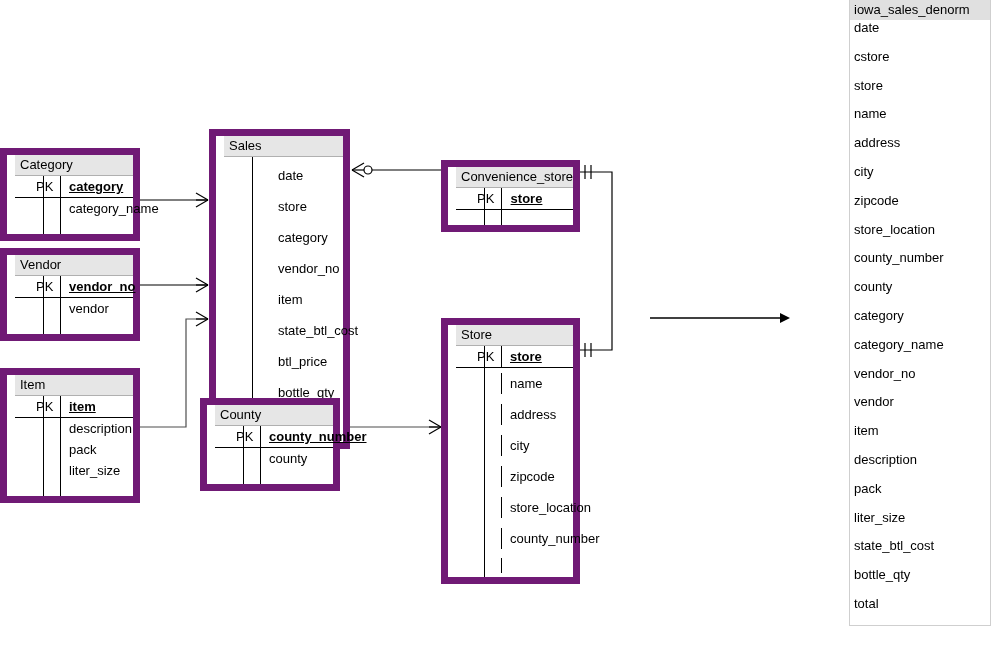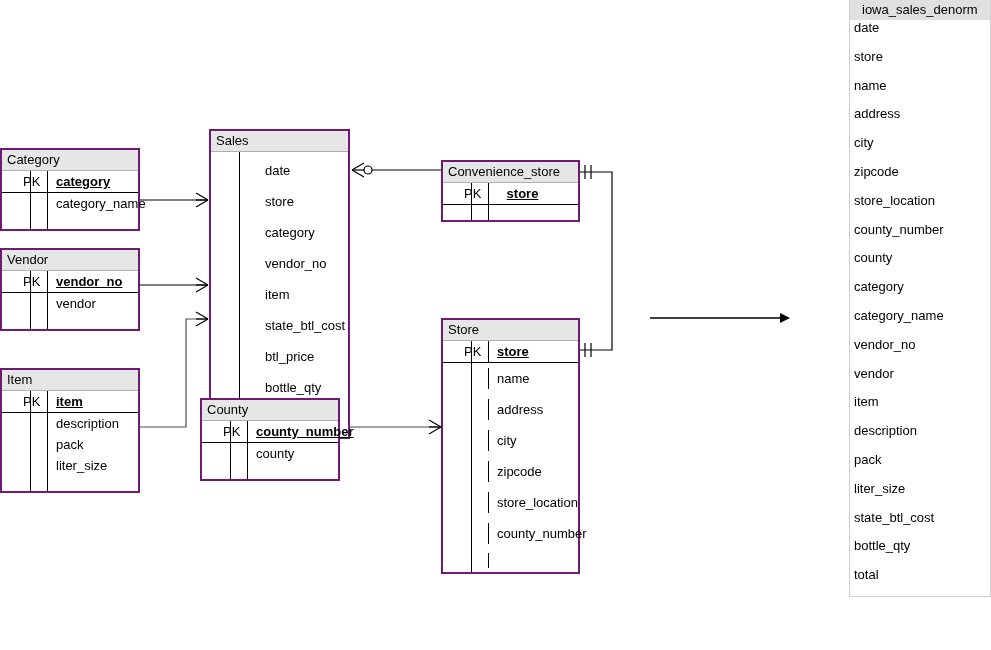--- a/index.html
+++ b/index.html
@@ -11,22 +11,23 @@
     color:#000000;
     overflow:hidden;
     position:relative;
   }
   #canvas{position:absolute;left:0;top:0;width:991px;height:650px;}
 
   
   .entity{
     position:absolute;
     background:#ffffff;
-    border:2px solid #701a75;
-    box-sizing:border-box;
+    border:7px solid #701a75;
+    box-sizing:border-box;
+    padding-left:8px;
   }
   .ent-title{
     background:#e6e6e6;
     border-bottom:1px solid #b0b0b0;
     box-sizing:border-box;
     padding:2px 5px;
     font-size:13px;
     line-height:16px;
     color:#000;
     white-space:nowrap;
@@ -71,21 +72,21 @@
     position:absolute;
     left:849px;top:0px;
     width:142px;
     border:1px solid #cfcfcf;
     border-top:none;
     box-sizing:border-box;
     background:#ffffff;
   }
   #denorm .dn-title{
     background:#e0e0e0;
-    padding:2px 12px;
+    padding:2px 4px;
     font-size:13px;
     line-height:16px;
     white-space:nowrap;
   }
   #denorm .dn-row{
     padding:0 0 0 4px;
     font-size:13px;
     line-height:15px;
     height:28.8px;
     white-space:nowrap;
@@ -342,20 +343,21 @@
       <div class="ent-row blank" style="padding:4px 0;">
         <div class="kcol"></div>
         <div class="fcol"></div>
       </div>
     </div>
   </div>
 
   <div id="denorm">
     <div class="dn-title">iowa_sales_denorm</div>
     <div class="dn-row">date</div>
+    <div class="dn-row">cstore</div>
     <div class="dn-row">store</div>
     <div class="dn-row">name</div>
     <div class="dn-row">address</div>
     <div class="dn-row">city</div>
     <div class="dn-row">zipcode</div>
     <div class="dn-row">store_location</div>
     <div class="dn-row">county_number</div>
     <div class="dn-row">county</div>
     <div class="dn-row">category</div>
     <div class="dn-row">category_name</div>

